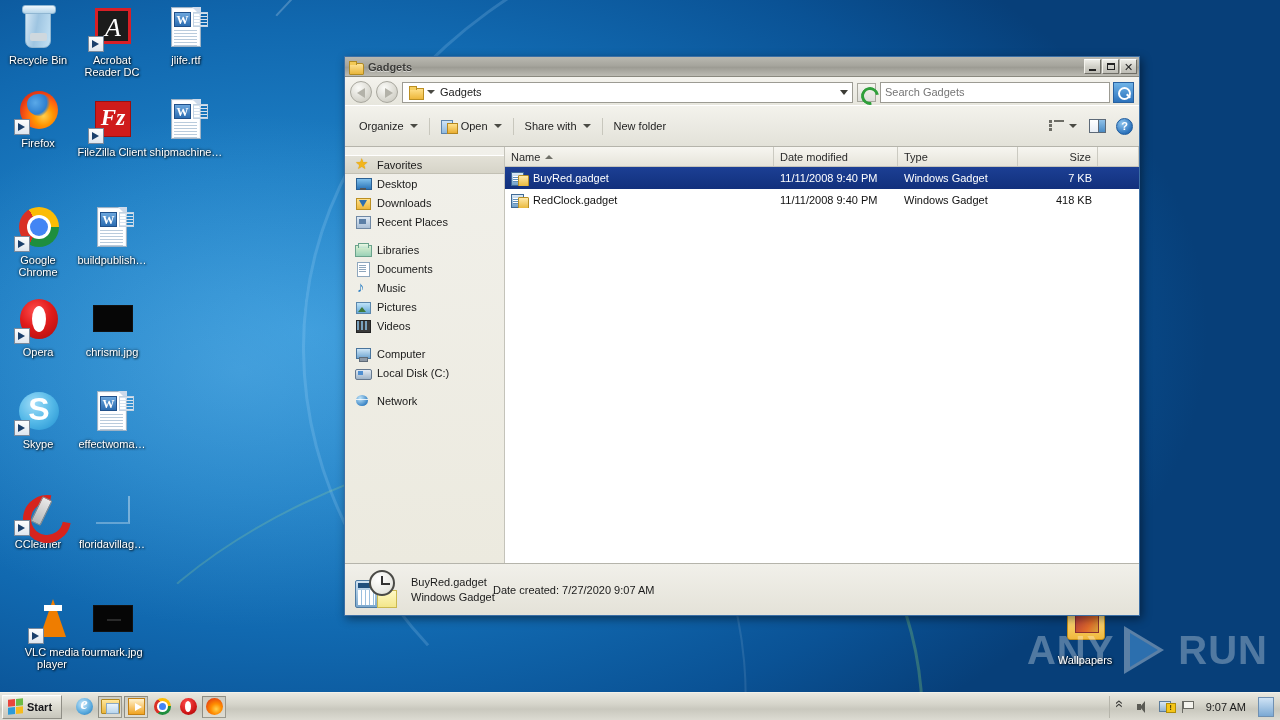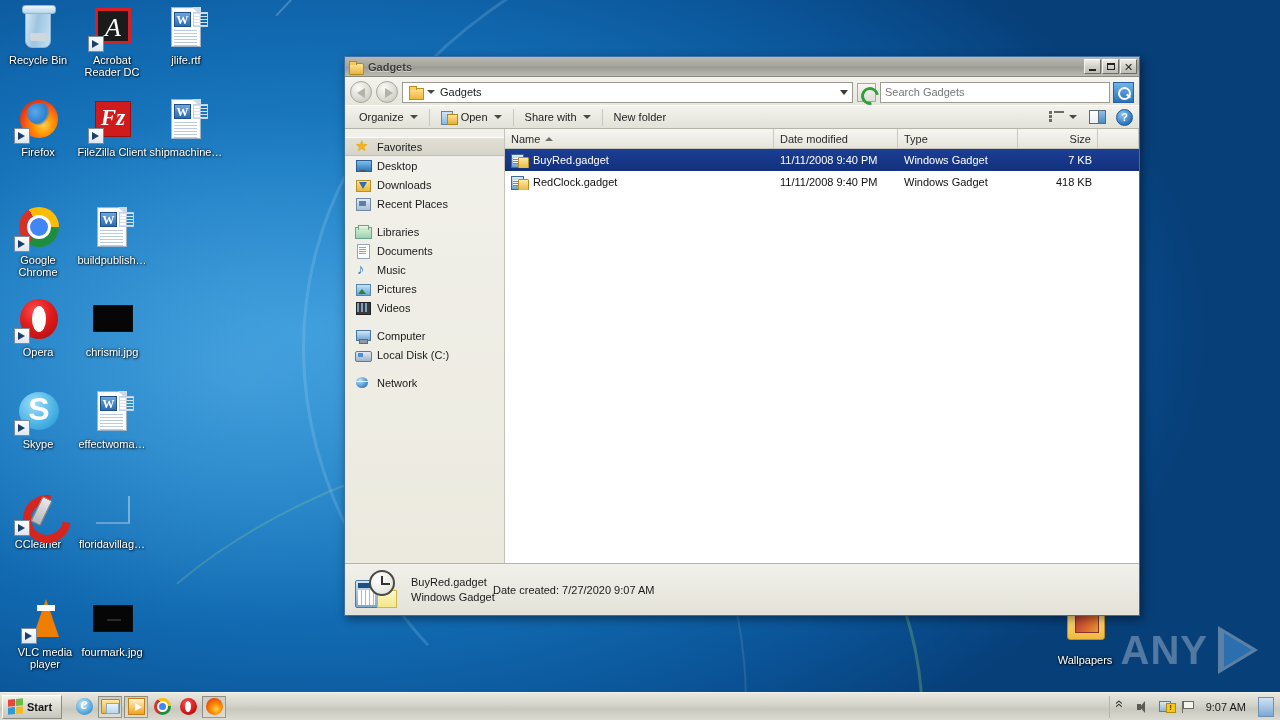--- a/index.html
+++ b/index.html
@@ -432,21 +432,21 @@
     content:""; position:absolute; left:4px; top:4px; width:9px; height:9px;
     border:2px solid #ffffff; border-radius:50%;
   }
   .searchbtn::after {
     content:""; position:absolute; left:12px; top:12px; width:5px; height:2px;
     background:#ffffff; transform: rotate(45deg);
   }
 
   
   .toolbar {
-    height:24px;
+    height:42px;
     background: linear-gradient(#f3f2ec,#e3e2d9);
     border-top:1px solid #ffffff;
     border-bottom:1px solid #b5b4ab;
     display:flex; align-items:center;
     padding:0 6px;
     flex: 0 0 auto;
   }
   .tbtn {
     display:flex; align-items:center; gap:4px;
     padding:3px 7px; cursor:default;
@@ -872,21 +872,21 @@
       <div class="dicon" style="left: 149px; top: 4px;">
         <div class="glyph">
           <span class="ic-doc">
             <span class="w">W</span>
             <span class="lines2"></span>
             <span class="lines"></span>
           </span>
         </div>
         <div class="lbl">jlife.rtf</div>
       </div>
-      <div class="dicon" style="left: 1px; top: 96px;">
+      <div class="dicon" style="left: 1px; top: 87px;">
         <div class="glyph">
           <span class="ic-firefox"></span>
           <span class="shortcut-arrow"></span>
         </div>
         <div class="lbl">Firefox</div>
       </div>
       <div class="dicon" style="left: 75px; top: 96px;">
         <div class="glyph">
           <span class="ic-filezilla"></span>
           <span class="shortcut-arrow"></span>
@@ -956,21 +956,21 @@
           <span class="shortcut-arrow"></span>
         </div>
         <div class="lbl">CCleaner</div>
       </div>
       <div class="dicon" style="left: 75px; top: 488px;">
         <div class="glyph">
           <span class="ic-faint"></span>
         </div>
         <div class="lbl">floridavillag…</div>
       </div>
-      <div class="dicon" style="left: 8px; top: 596px; text-align: center;">
+      <div class="dicon" style="left: 15px; top: 596px; text-align: center;">
         <div class="glyph">
           <span class="ic-vlc"></span>
           <span class="shortcut-arrow"></span>
         </div>
         <div class="lbl">VLC media player</div>
       </div>
       <div class="dicon" style="left: 75px; top: 596px;">
         <div class="glyph">
           <span class="ic-blackimg dim"></span>
         </div>
@@ -980,20 +980,21 @@
         <div class="glyph">
           <span class="ic-folderwp"></span>
         </div>
         <div class="lbl">Wallpapers</div>
       </div>
     </div>
 
   <div id="watermark">
     <span class="wtext">ANY</span>
     <span class="wplay"></span>
+    <span class="wtext">RUN</span>
   </div>
 
   <div id="explorer">
 
     <div class="titlebar">
       <span class="ticon"></span>
       <span class="ttext">Gadgets</span>
       <span class="wbtns">
         <span class="wbtn">
             <span class="mg"></span>

